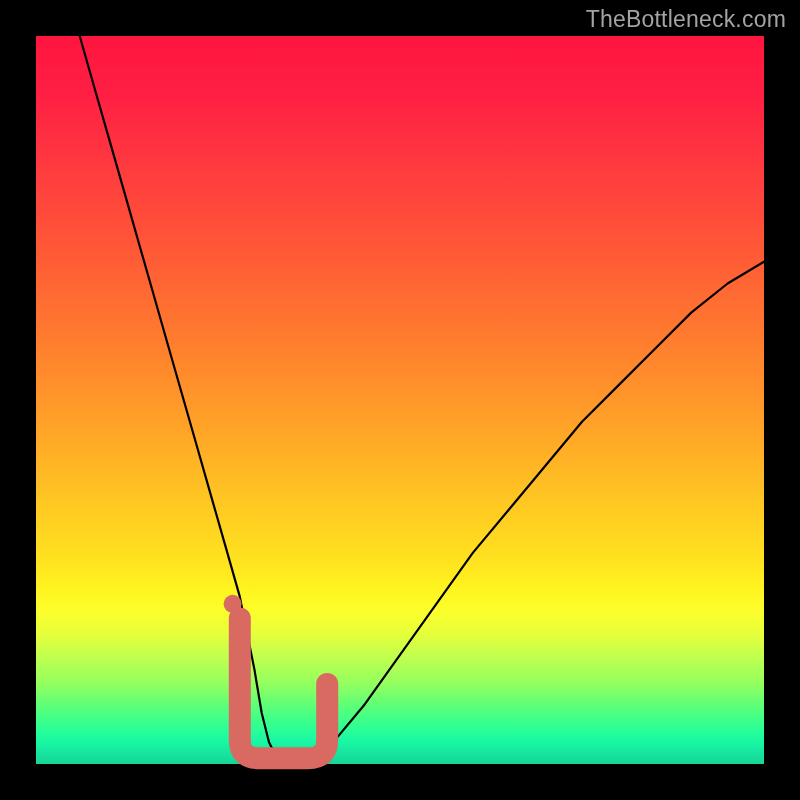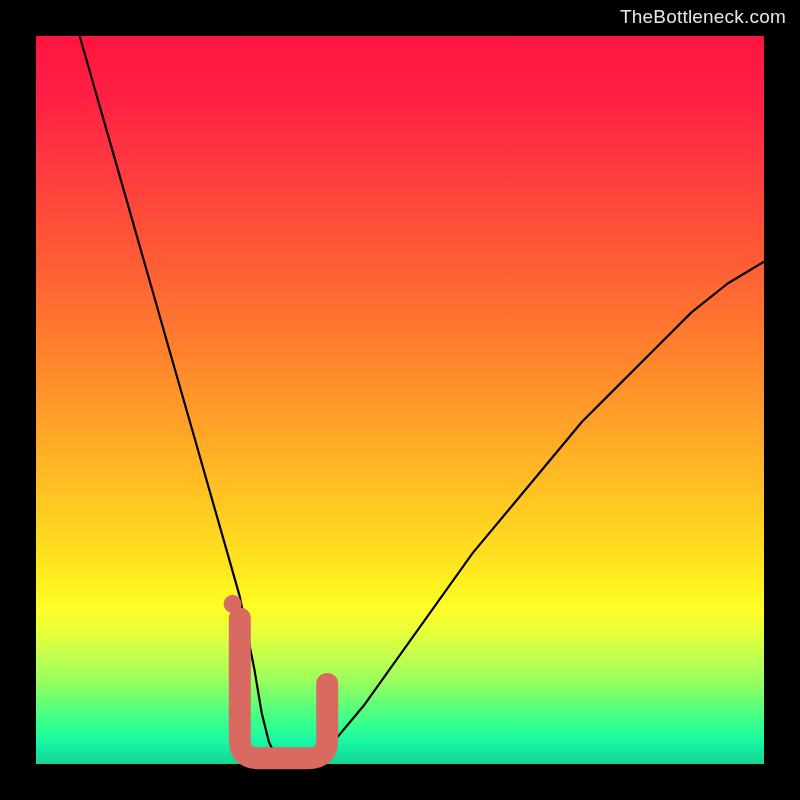--- a/index.html
+++ b/index.html
@@ -43,22 +43,22 @@
       #2dff93 95%,
       #19f7a5 97%,
       #16e59e 98.5%,
       #15d696 100%
     );
   }
   .watermark {
     position: absolute;
     top: 6px;
     right: 14px;
-    color: #e5e5e5;
-    font-size: 19px;
+    color: #a3a3a3;
+    font-size: 23px;
     font-weight: 400;
     letter-spacing: 0.2px;
     user-select: none;
   }
   svg.curve {
     position: absolute;
     left: 0;
     top: 0;
     width: 728px;
     height: 728px;

